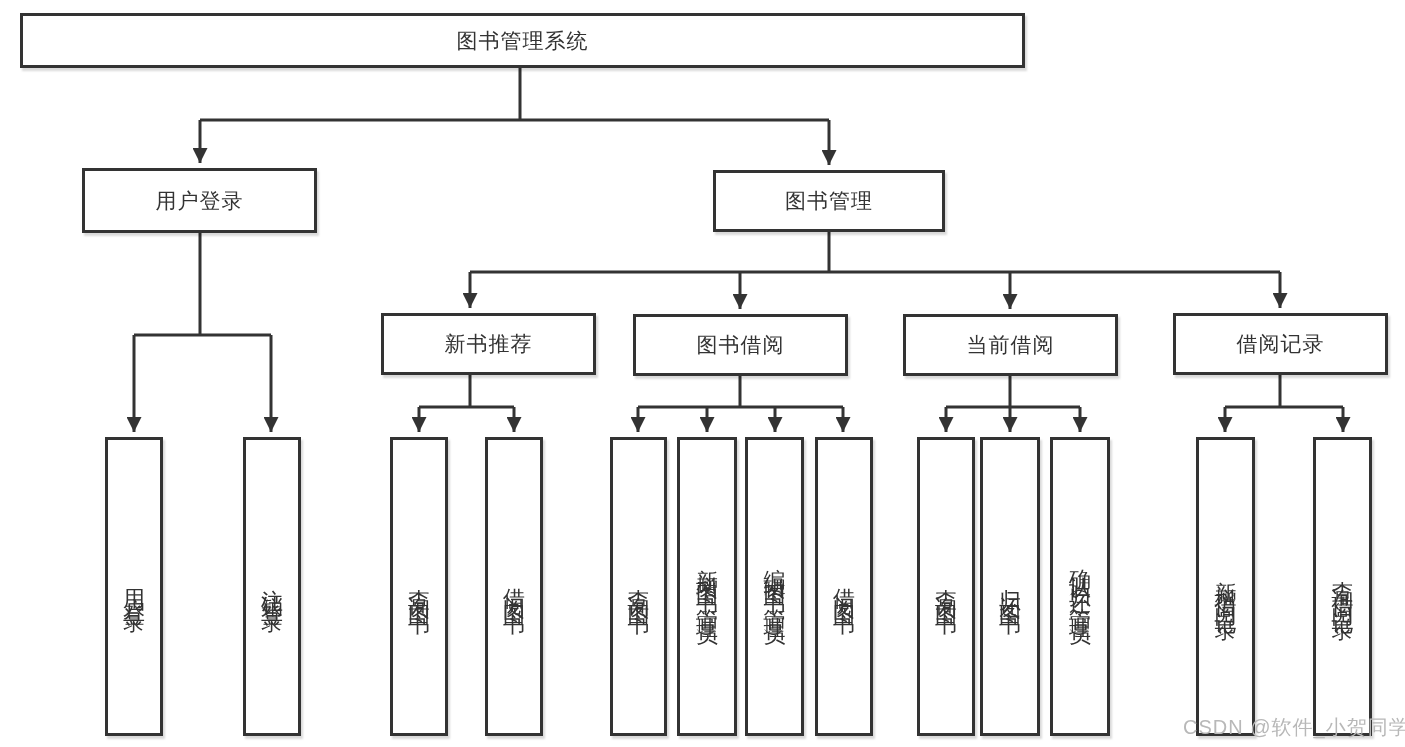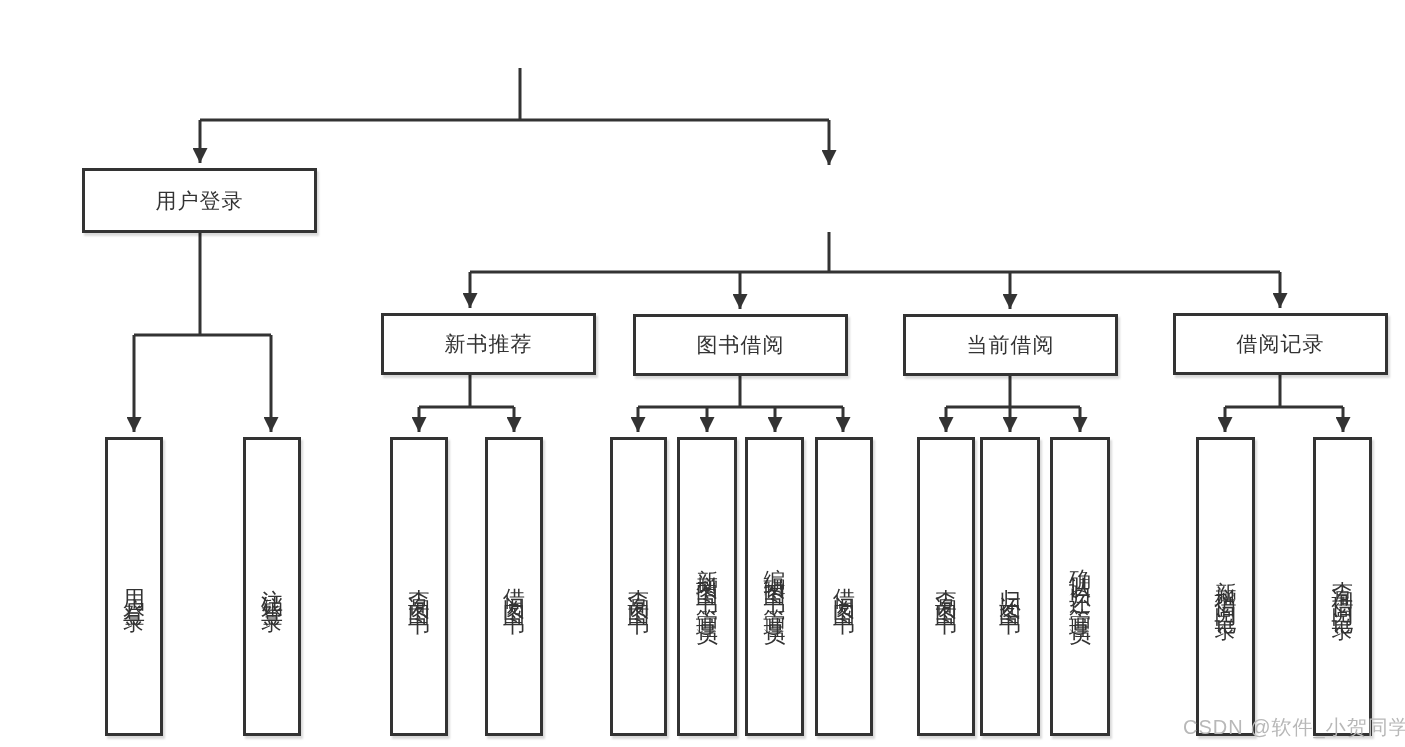--- a/index.html
+++ b/index.html
@@ -88,22 +88,24 @@
     <path d="M1010,376 V407 M946,407 H1080"></path>
     <path d="M946,407 V432" marker-end="url(#arw)"></path>
     <path d="M1010,407 V432" marker-end="url(#arw)"></path>
     <path d="M1080,407 V432" marker-end="url(#arw)"></path>
 
     <path d="M1280,375 V407 M1225,407 H1343"></path>
     <path d="M1225,407 V432" marker-end="url(#arw)"></path>
     <path d="M1343,407 V432" marker-end="url(#arw)"></path>
   </svg>
 
+  <div class="node n-root">图书管理系统</div>
 
   <div class="node n-login">用户登录</div>
+  <div class="node n-mgmt">图书管理</div>
 
   <div class="node n-newb">新书推荐</div>
   <div class="node n-borr">图书借阅</div>
   <div class="node n-curr">当前借阅</div>
   <div class="node n-recd">借阅记录</div>
 
   <div class="leaf lf-1">用户登录</div>
   <div class="leaf lf-2">注销登录</div>
   <div class="leaf lf-3">查询图书</div>
   <div class="leaf lf-4">借阅图书</div>

